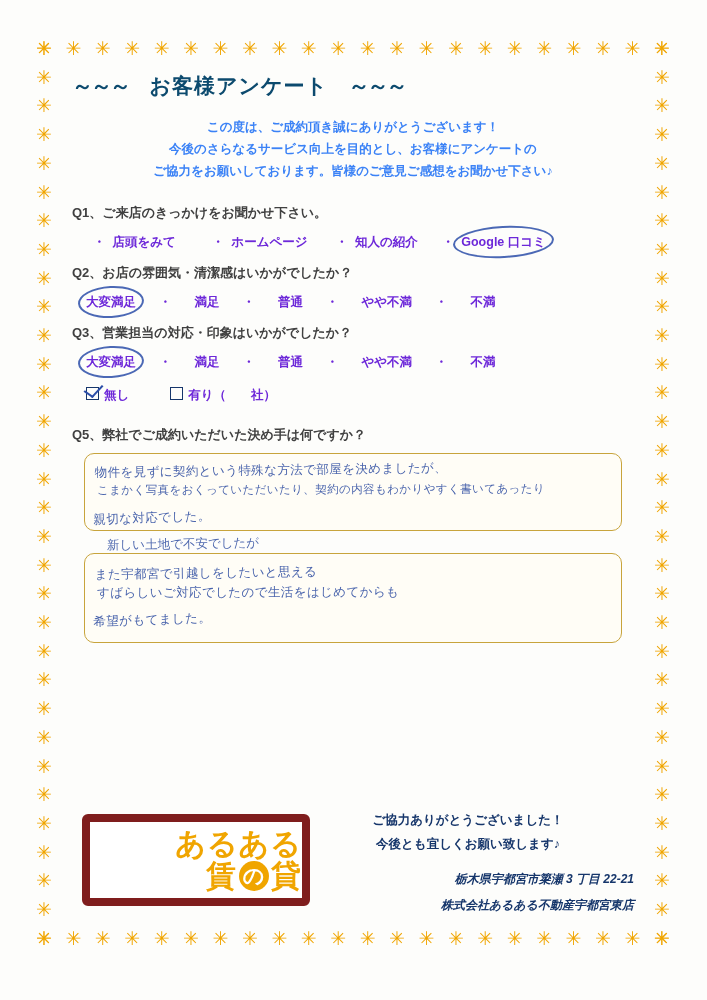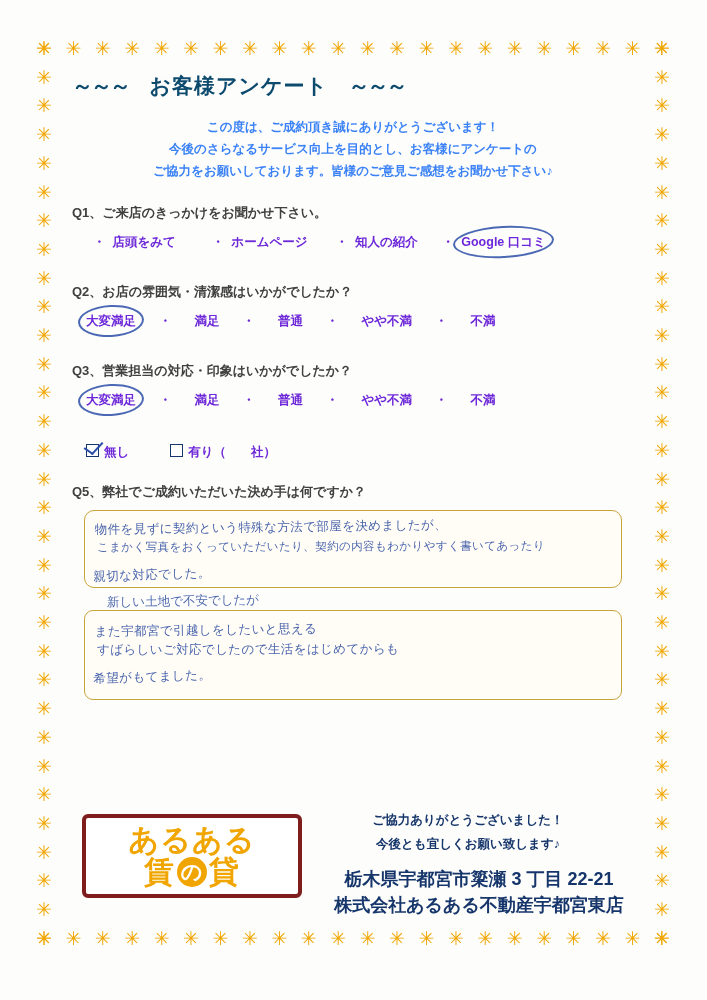--- a/index.html
+++ b/index.html
@@ -68,21 +68,21 @@
 
   .intro {
     text-align: center;
     font-size: 12.5px;
     font-weight: bold;
     color: #3b82f6;
     line-height: 22px;
     margin-top: 16px;
   }
 
-  .q-block { margin-top: 30px; }
+  .q-block { margin-top: 11px; }
   .q-title {
     font-size: 13px;
     font-weight: bold;
     color: #404040;
     margin-bottom: 9px;
   }
   .opts {
     font-size: 12.5px;
     font-weight: bold;
     color: #6d28d9;
@@ -189,26 +189,26 @@
     top: 808px;
     width: 562px;
     height: 110px;
   }
   .logo {
     position: absolute;
     left: 10px;
     top: 6px;
     width: 212px;
     height: 76px;
-    border: 4px solid #7f1d1d;
+    border: 8px solid #7f1d1d;
     border-radius: 6px;
     background: #fff;
     display: flex;
     flex-direction: column;
-    align-items: center;
+    align-items: flex-end;
     justify-content: center;
   }
   .logo-line1 {
     color: #f0a500;
     font-size: 30px;
     font-weight: bold;
     letter-spacing: 1px;
     line-height: 32px;
     font-family: "DejaVu Sans", sans-serif;
   }
@@ -243,25 +243,26 @@
     font-size: 12.5px;
     font-weight: bold;
     color: #16366b;
     line-height: 24px;
   }
   .footer-addr {
     position: absolute;
     right: 0;
     top: 58px;
     width: 310px;
-    text-align: center;
-    font-size: 18px;
+    text-align: right;
+    font-size: 12px;
     font-weight: bold;
     color: #16366b;
     line-height: 26px;
+    font-style: italic;
   }
 </style>
 </head>
 <body>
 
 <div class="page">
 
   <div class="border-row border-top">
     <span class="ast">✳</span>
       <span class="ast">✳</span>
@@ -449,21 +450,21 @@
       <div class="answer-box q5">
         <div class="hand">
           <div class="l1">物件を見ずに契約という特殊な方法で部屋を決めましたが、</div>
           <div class="l2" style="font-size:11.5px;">こまかく写真をおくっていただいたり、契約の内容もわかりやすく書いてあったり</div>
           <div class="l3">親切な対応でした。</div>
         </div>
       </div>
     </div>
 
     <div class="q-block" style="margin-top:22px;">
-      <div class="answer-box q6" style="margin-top:16px;border-radius:9px;">
+      <div class="answer-box q6" style="margin-top:16px;">
         <div class="q6-overflow">新しい土地で不安でしたが</div>
         <div class="hand" style="top:6px;">
           <div class="l1">また宇都宮で引越しをしたいと思える</div>
           <div class="l2">すばらしいご対応でしたので生活をはじめてからも</div>
           <div class="l3">希望がもてました。</div>
         </div>
       </div>
     </div>
 
   </div>

